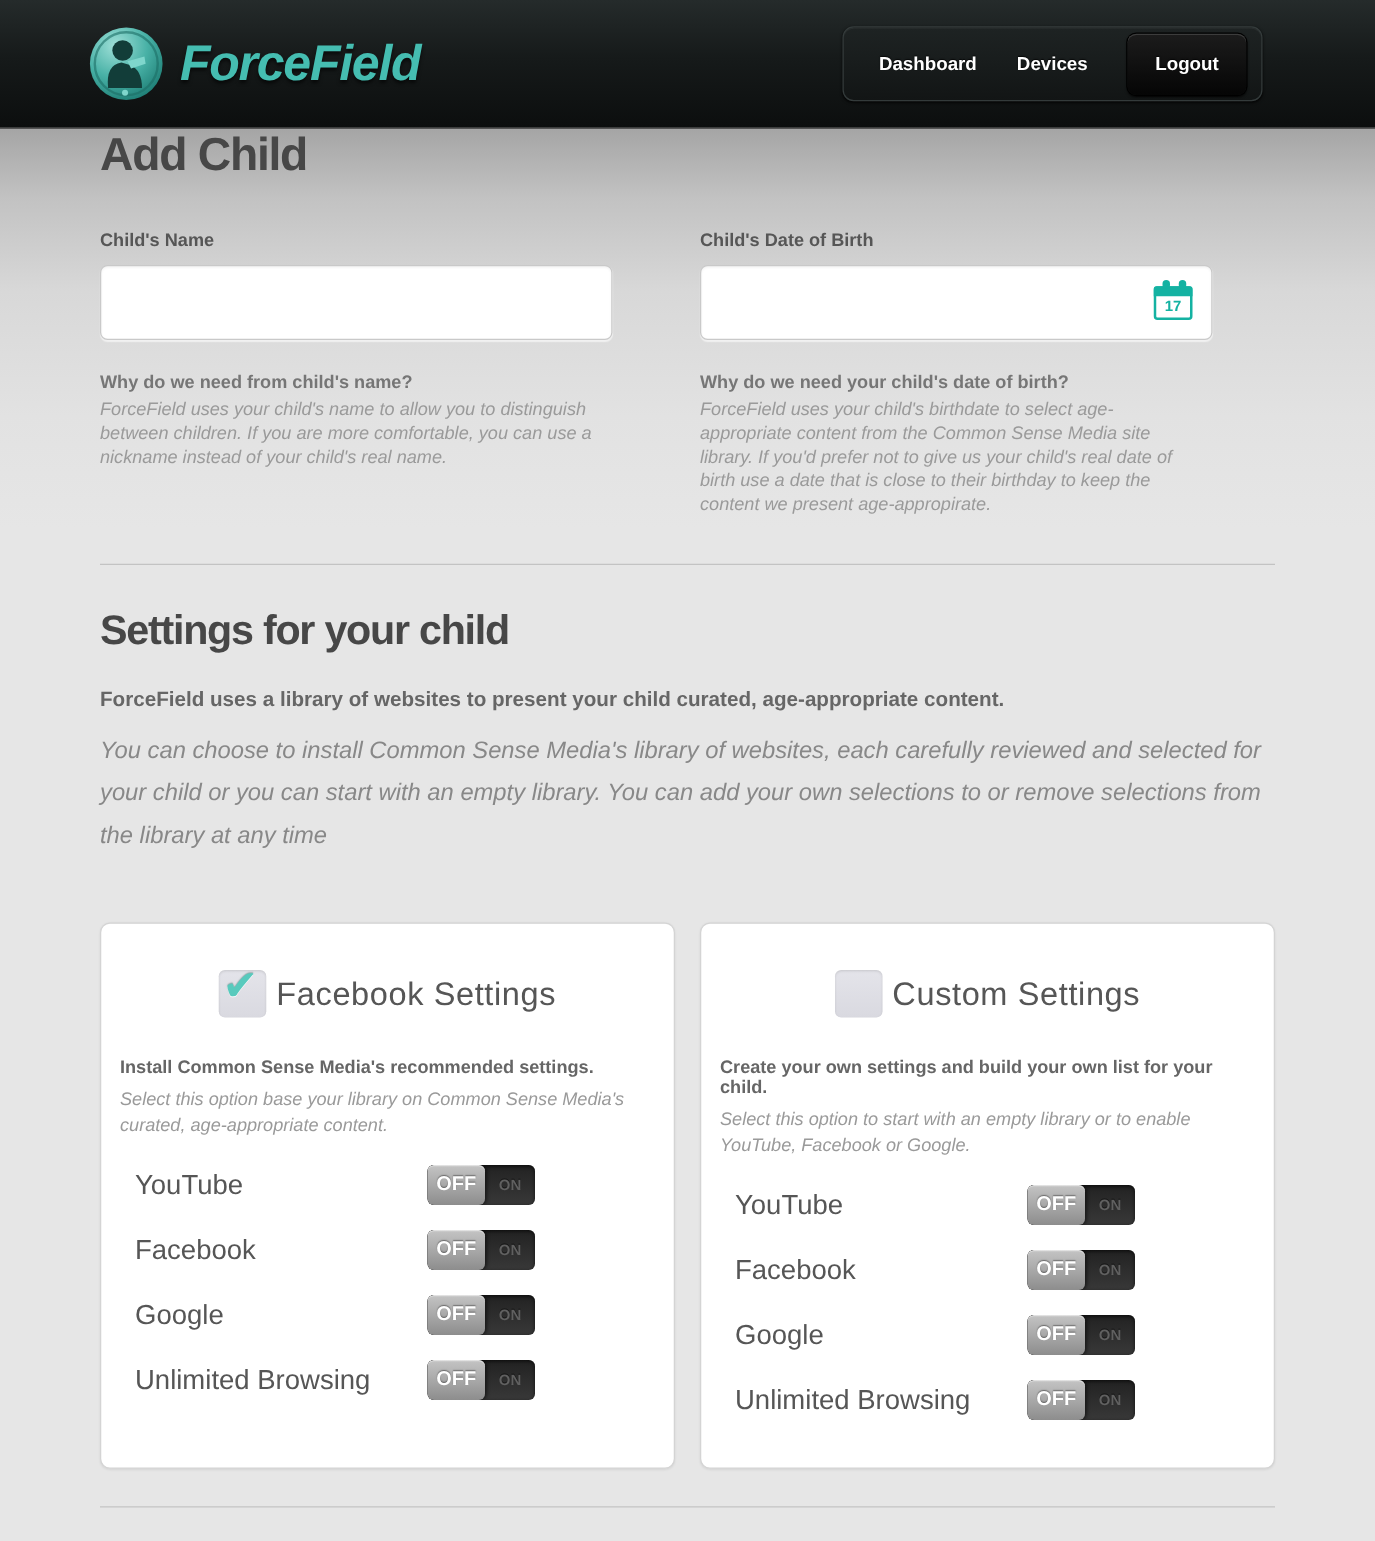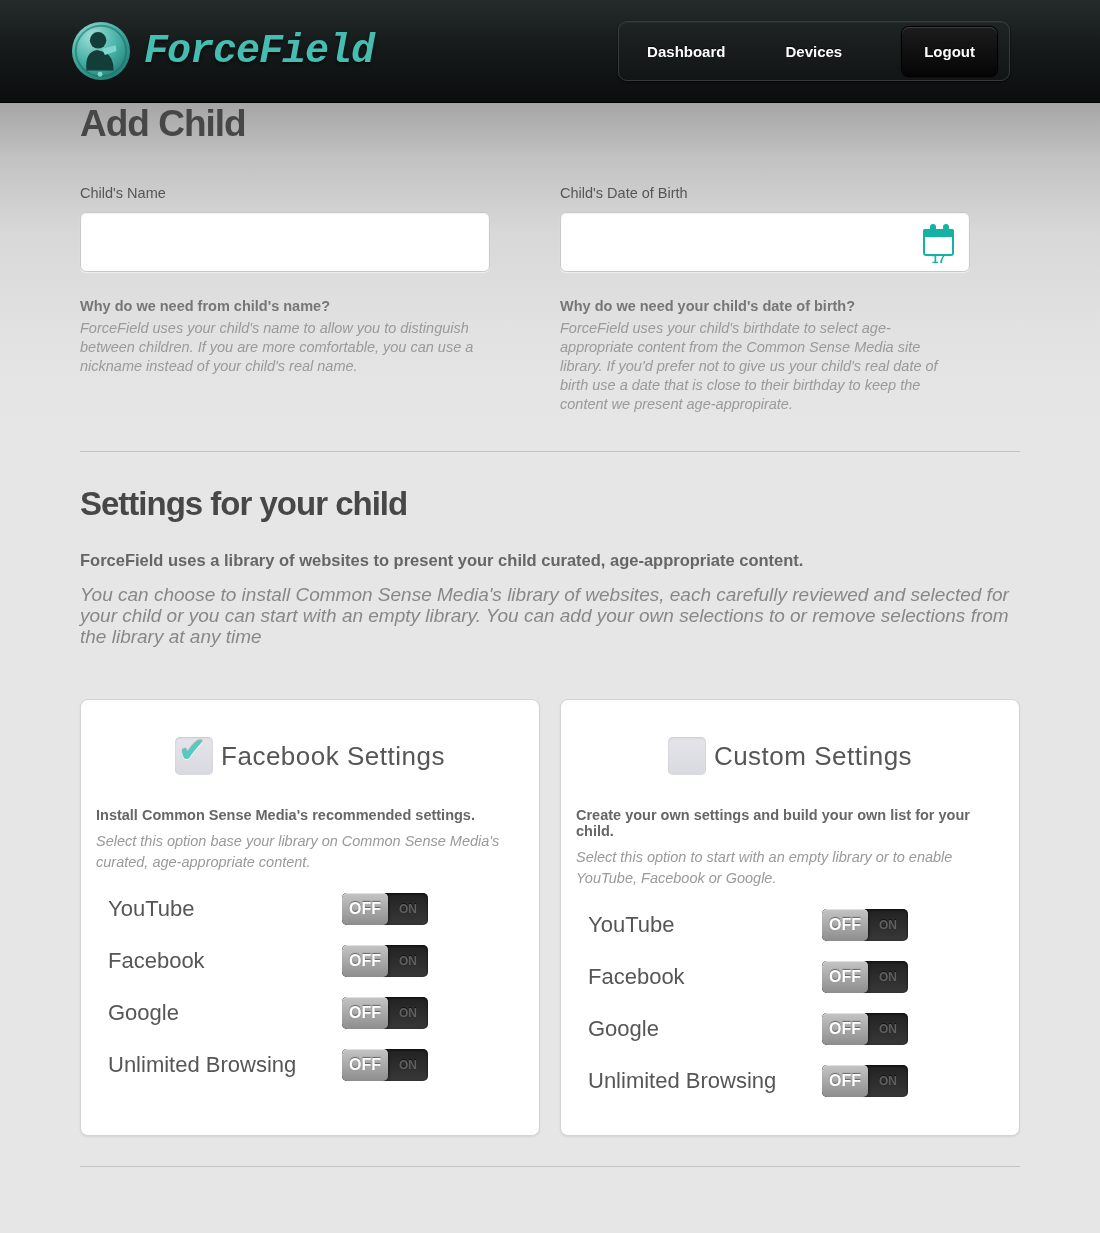--- a/index.html
+++ b/index.html
@@ -13,29 +13,29 @@
   }
 
   
   .header {
     height:103px; flex:0 0 103px;
     background:linear-gradient(180deg,#252b2b 0%,#161a1a 45%,#0c0e0e 100%);
     border-bottom:1px solid #000;
     display:flex; align-items:center; justify-content:space-between;
     padding:0 90px 0 70px;
   }
-  .brand { display:flex; align-items:center; gap:12px;font-family:Liberation Mono, monospace; }
+  .brand { display:flex; align-items:center; gap:12px; }
   .brand-logo { width:62px; height:62px; display:block; }
   .brand-name {
     font-size:40px; font-weight:bold; font-style:italic;
     color:#45bdb1; letter-spacing:-1px;
     text-shadow:0 2px 3px rgba(0,0,0,.6);
   }
   .nav {
-    display:flex; align-items:center; gap:60px;
+    display:flex; align-items:center; gap:32px;
     background:linear-gradient(180deg,#1e2323,#121515);
     border:1px solid #343b3b; border-radius:9px;
     box-shadow:inset 0 1px 0 rgba(255,255,255,.05), 0 1px 2px rgba(0,0,0,.7);
     height:60px; padding:0 12px 0 28px;
   }
   .nav-item {
     color:#fff; font-size:15px; font-weight:bold;
     text-shadow:0 -1px 1px rgba(0,0,0,.8);
     cursor:pointer; white-space:nowrap;
   }
@@ -53,21 +53,21 @@
   }
   .content { width:940px; margin:0 auto; }
 
   h1.page-title {
     font-size:37px; font-weight:bold; color:#474747;
     letter-spacing:-1px;
   }
 
   
   .form-grid { display:grid; grid-template-columns:410px 410px; column-gap:70px; margin-top:40px; }
-  .field-label { font-size:14.5px; font-weight:normal; color:#565656; margin-bottom:11px; }
+  .field-label { font-size:14.5px; font-weight:bold; color:#565656; margin-bottom:11px; }
   .input-wrap { position:relative; }
   .text-input {
     width:410px; height:60px; background:#fff;
     border:1px solid #c9c9c9; border-radius:6px;
     box-shadow:0 1px 1px rgba(255,255,255,.6), inset 0 1px 2px rgba(0,0,0,.06);
     font-size:20px; color:#444; padding:0 48px 0 14px; outline:none;
     font-family:"Liberation Sans","DejaVu Sans",sans-serif;
   }
   .cal {
     position:absolute; right:16px; top:17px;
@@ -77,35 +77,35 @@
   .cal::before {
     content:""; position:absolute; top:-2px; left:-2px; right:-2px; height:8px;
     background:#14b2a2; border-radius:2px 2px 0 0;
   }
   .cal::after {
     content:""; position:absolute; top:-7px; left:5px;
     width:6px; height:7px; border-radius:3px; background:#14b2a2;
     box-shadow:13px 0 0 #14b2a2;
   }
   .cal-day {
-    position:absolute; top:21px; left:0; right:0; text-align:center;
+    position:absolute; top:7px; left:0; right:0; text-align:center;
     font-size:12px; font-weight:bold; color:#14b2a2;
   }
   .help { margin-top:26px; }
   .help-title { font-size:14.5px; font-weight:bold; color:#767676; margin-bottom:5px; }
   .help-body { font-size:14.5px; font-style:italic; color:#9a9a9a; line-height:19px; width:400px; }
 
   hr.divider { border:none; border-top:1px solid #c3c3c3; margin-top:37px; }
 
   
   h2.section-title {
     margin-top:33px; font-size:33px; font-weight:bold; color:#474747; letter-spacing:-1px;
   }
   .lead-bold { margin-top:28px; font-size:16.5px; font-weight:bold; color:#666; }
-  .lead-italic { margin-top:14px; font-size:19px; font-style:italic; color:#888; line-height:21px; }
+  .lead-italic { margin-top:14px; font-size:19px; font-style:italic; color:#888; line-height:34px; }
 
   
   .cards { display:flex; gap:20px; margin-top:52px; }
   .card {
     width:460px; min-height:381px; background:#fff;
     border:1px solid #d4d4d4; border-radius:8px;
     box-shadow:0 1px 2px rgba(0,0,0,.08);
     padding:25px 15px 38px 15px;
   }
   .card-head { display:flex; align-items:center; justify-content:center; gap:8px; margin-top:12px; }

